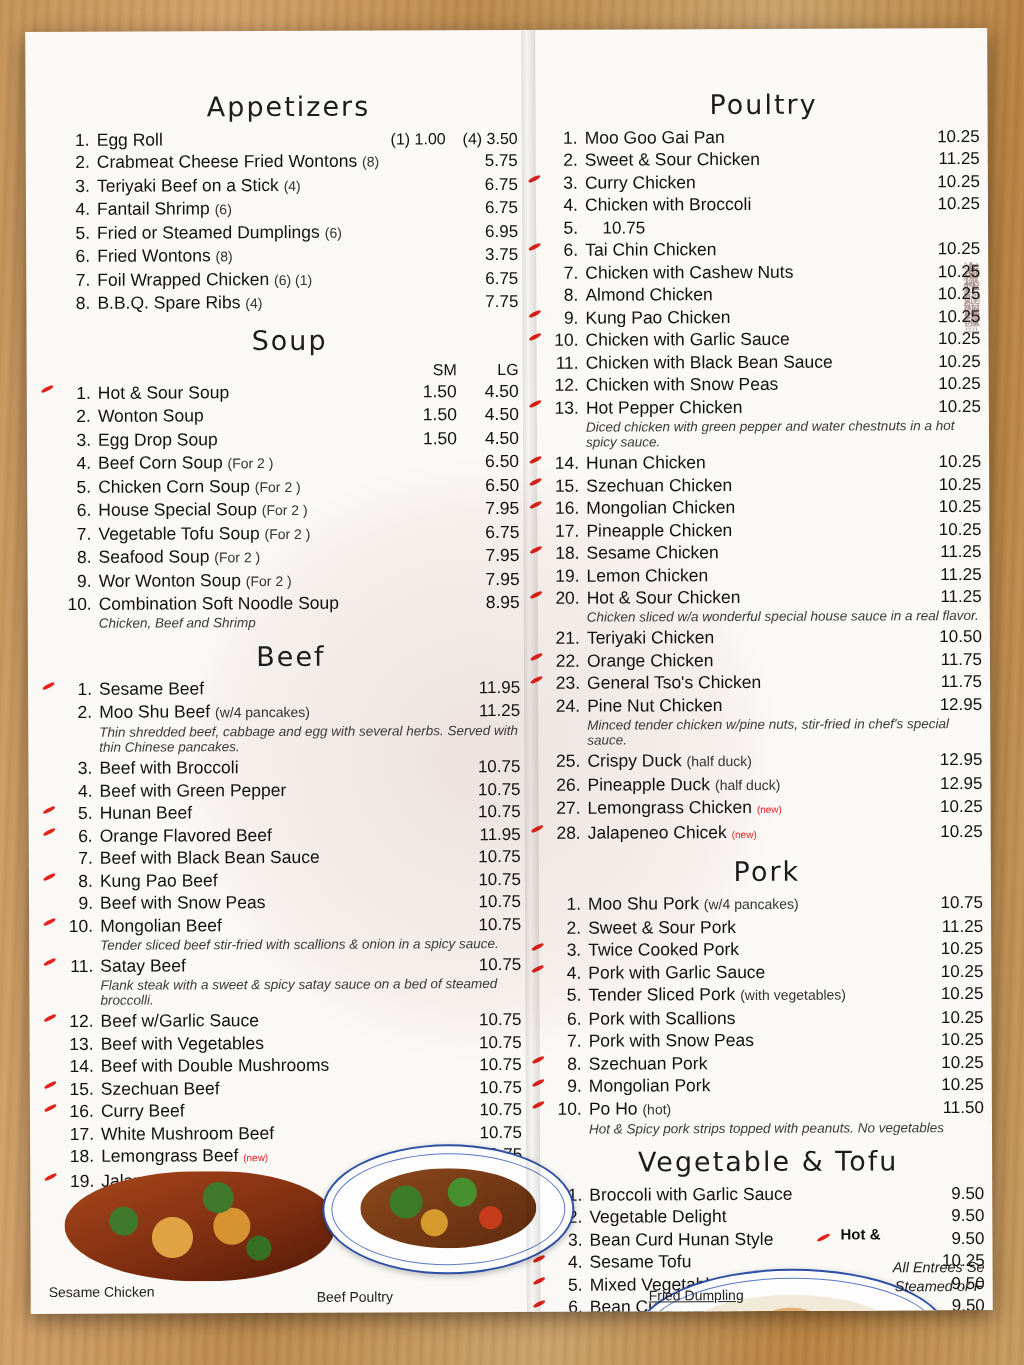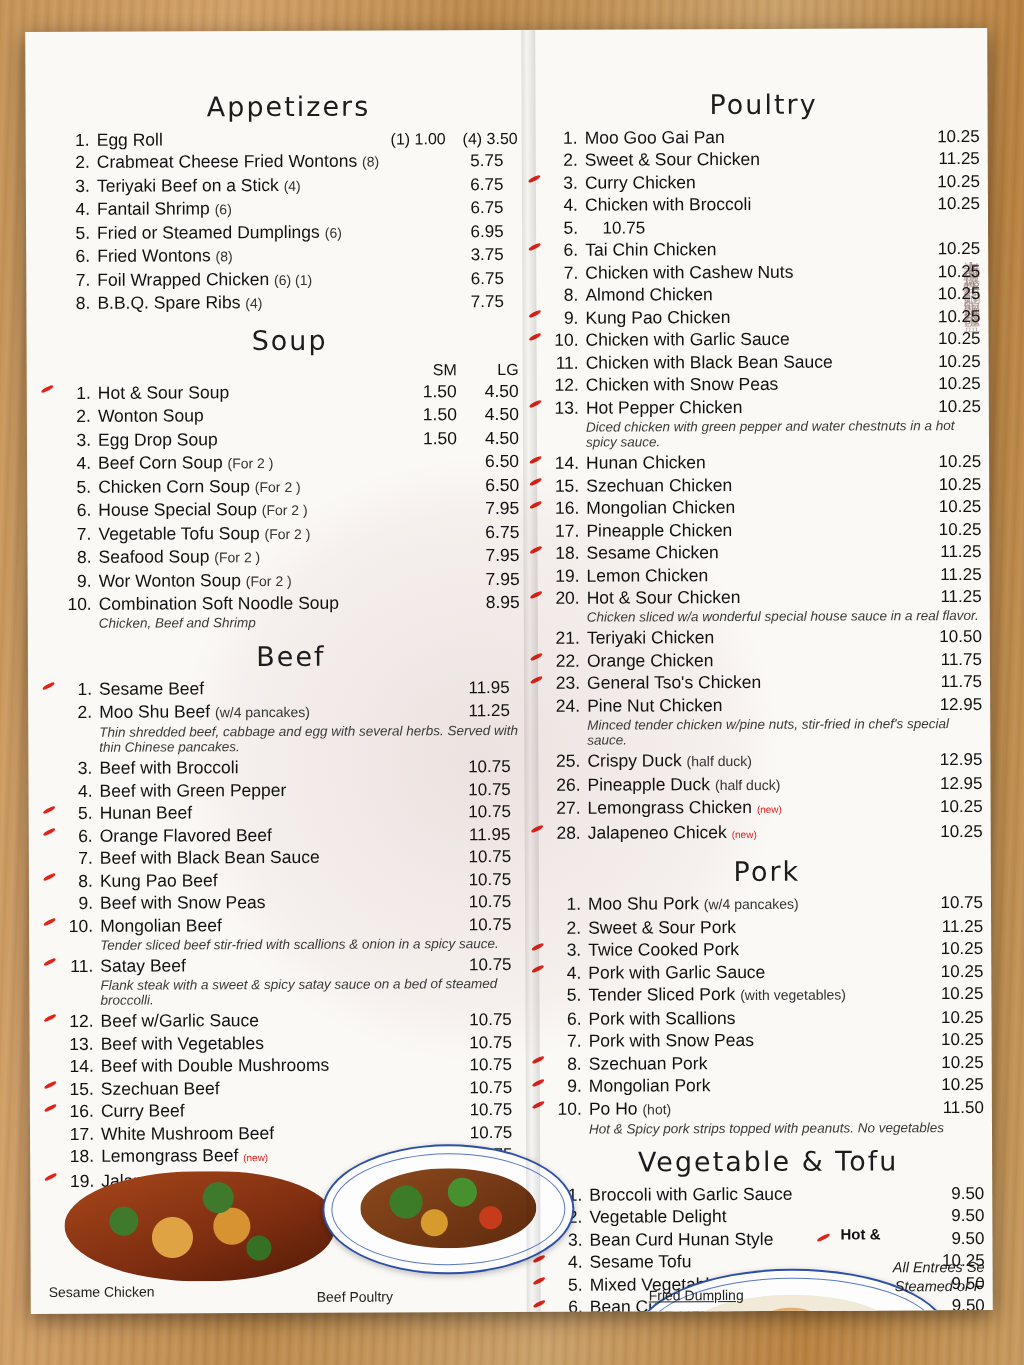--- a/index.html
+++ b/index.html
@@ -99,21 +99,21 @@
     color: #111;
   }
   .name { flex: 1 1 auto; white-space: nowrap; }
   .qual { font-size: 14px; color: #333; }
   .newtag { color: #e2211c; font-size: 10px; }
   .price {
     flex: 0 0 auto;
     text-align: right;
     font-size: 17px;
   }
-  .lp { width: 62px; text-align: center; }
+  .lp { width: 62px; }
   .rp { width: 60px; }
   .desc {
     font-size: 13.5px;
     font-style: italic;
     color: #3a3a3a;
     line-height: 15.5px;
     margin: 0 0 2px 37px;
   }
   .chili {
     position: absolute;

